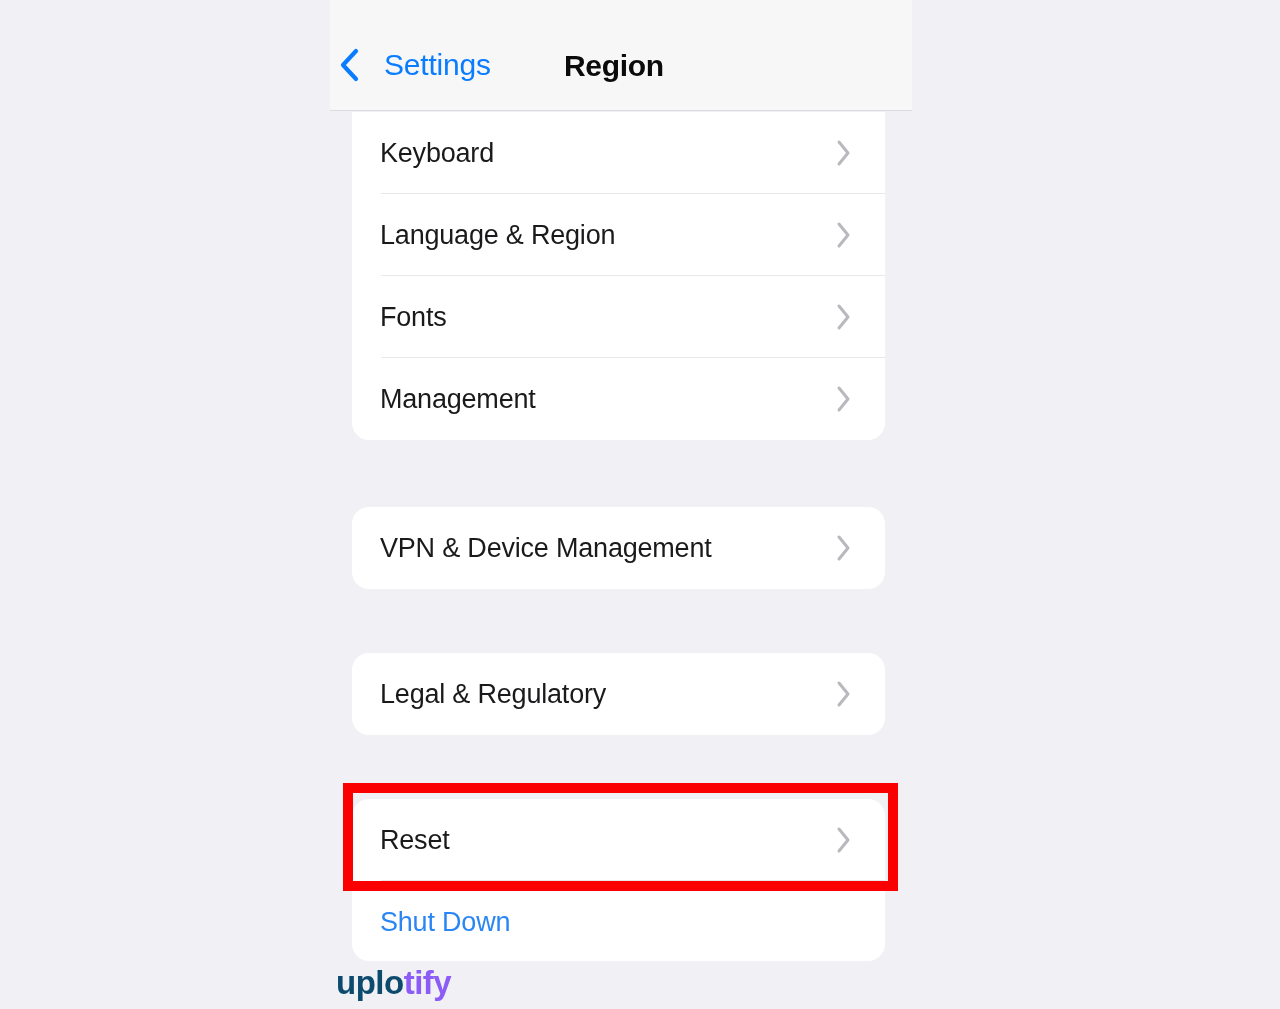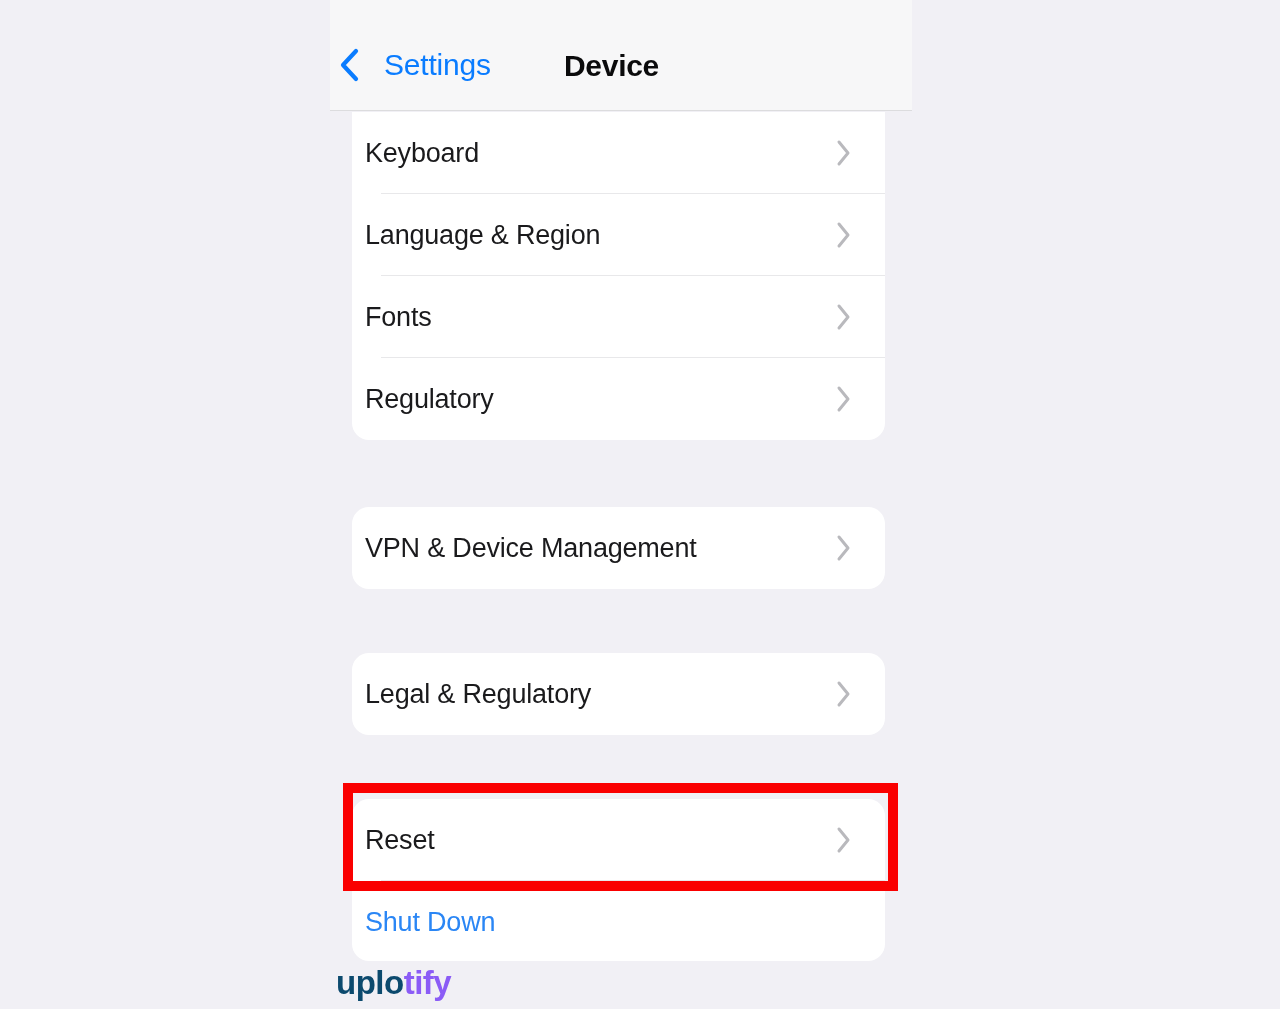--- a/index.html
+++ b/index.html
@@ -88,21 +88,21 @@
   }
   .card.clipped-top {
     border-top-left-radius: 0;
     border-top-right-radius: 0;
   }
   .row {
     position: relative;
     height: 82px;
     display: flex;
     align-items: center;
-    padding-left: 13px;
+    padding-left: 28px;
     padding-right: 18px;
     box-sizing: border-box;
     cursor: pointer;
   }
   .row .label {
     font-size: 27px;
     color: #1a1a1c;
     letter-spacing: -0.2px;
     flex: 1;
   }
@@ -169,21 +169,21 @@
 
     <div id="nav-bar">
       <div id="back-button">
         <span class="chev">
           <svg width="22" height="34" viewBox="0 0 22 34" fill="none" xmlns="http://www.w3.org/2000/svg">
             <path d="M18 3 L5 17 L18 31" stroke="#0a7cff" stroke-width="4.2" stroke-linecap="round" stroke-linejoin="round"></path>
           </svg>
         </span>
         <span id="back-label">Settings</span>
       </div>
-      <div id="nav-title">Device</div>
+      <div id="nav-title">Region</div>
     </div>
 
     <div id="content-scroll">
 
       <div class="card clipped-top" id="group-settings">
 
         <div class="row">
           <span class="label">Keyboard</span>
           <span class="chevron">
             <svg width="18" height="30" viewBox="0 0 18 30" fill="none" xmlns="http://www.w3.org/2000/svg">
@@ -207,21 +207,21 @@
           <span class="label">Fonts</span>
           <span class="chevron">
             <svg width="18" height="30" viewBox="0 0 18 30" fill="none" xmlns="http://www.w3.org/2000/svg">
               <path d="M4 4 L13 15 L4 26" stroke="#b9b9bd" stroke-width="3" stroke-linecap="round" stroke-linejoin="round"></path>
             </svg>
           </span>
           <span class="divider"></span>
         </div>
 
         <div class="row">
-          <span class="label">Regulatory</span>
+          <span class="label">Management</span>
           <span class="chevron">
             <svg width="18" height="30" viewBox="0 0 18 30" fill="none" xmlns="http://www.w3.org/2000/svg">
               <path d="M4 4 L13 15 L4 26" stroke="#b9b9bd" stroke-width="3" stroke-linecap="round" stroke-linejoin="round"></path>
             </svg>
           </span>
         </div>
 
       </div>
 
       <div class="card" id="group-vpn">

